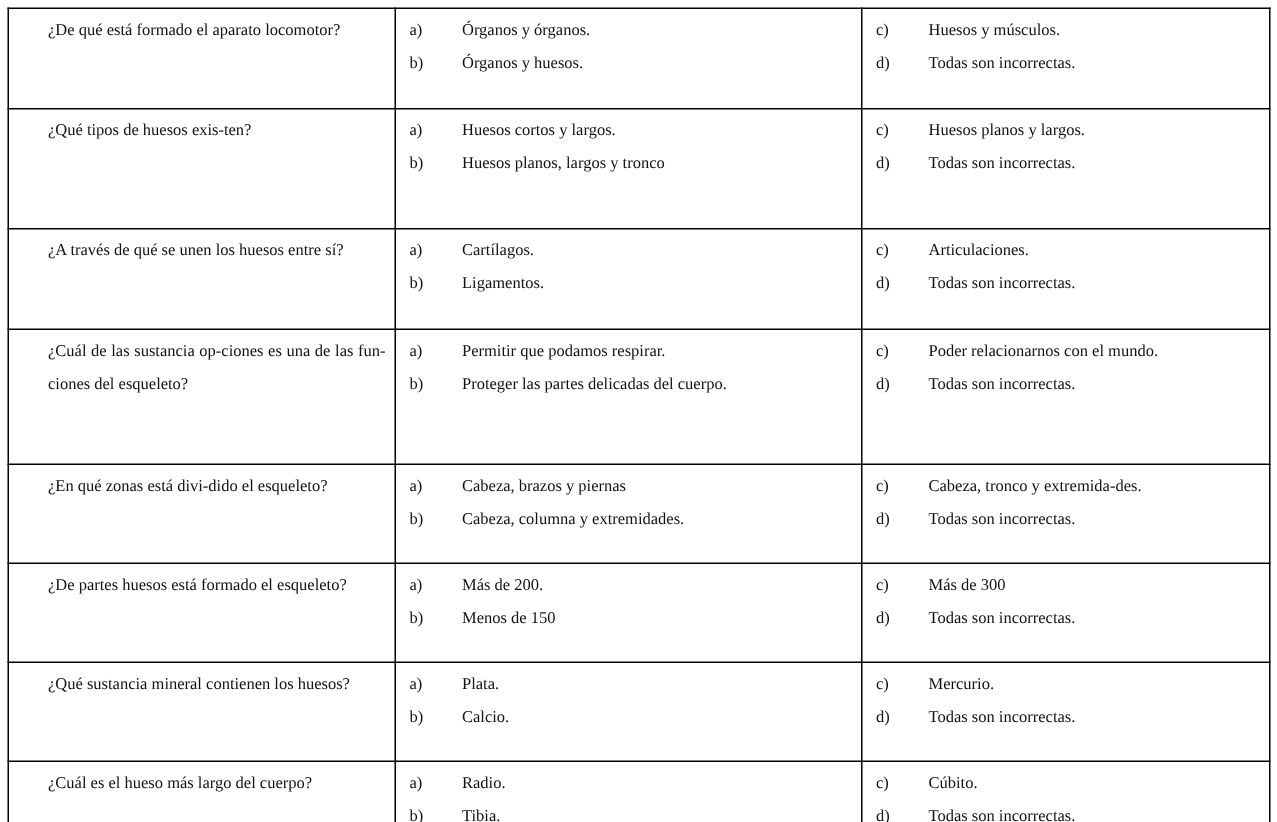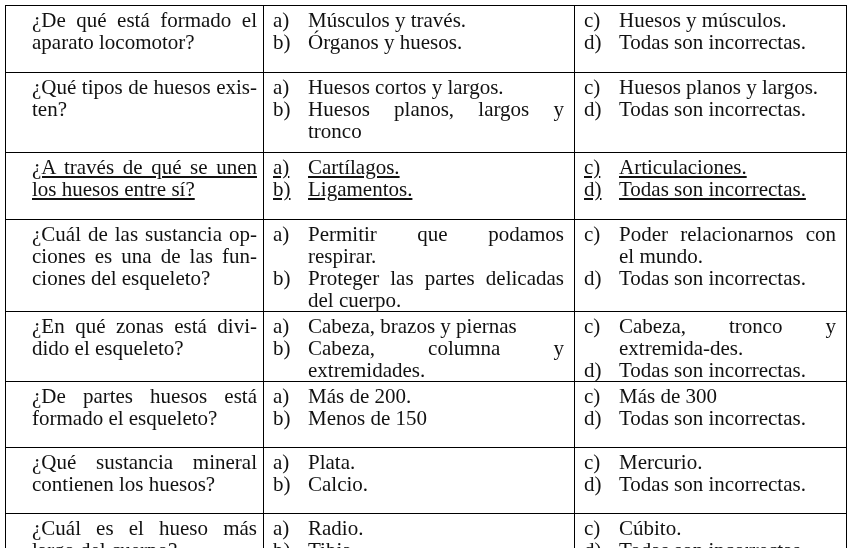--- a/index.html
+++ b/index.html
@@ -7,33 +7,33 @@
            font-family: "Liberation Serif", "DejaVu Serif", serif; color: #111; }
     table.quiz {
       position: absolute; left: 5px; top: 5px;
       border-collapse: collapse; table-layout: fixed;
       width: 841px;
     }
     table.quiz td {
       border: 1.5px solid #000;
       vertical-align: top;
       padding: 0;
-      font-size: 21px;
+      font-size: 11px;
       line-height: 22px;
     }
     col.c-q { width: 258px; }
     col.c-ab { width: 311px; }
     col.c-cd { width: 272px; }
     td.q-cell { padding: 3px 6px 0 26px !important; }
     td.q-cell .q-text { text-align: justify; text-align-last: left; display: block; }
     td.opt-cell { padding: 3px 10px 0 9px !important; }
     .opt { display: flex; }
     .opt .letter { width: 35px; flex: 0 0 35px; }
     .opt .otext { flex: 1; text-align: justify; text-align-last: left; }
-    tr.r1 { height: 67px; } tr.r2 { height: 80px; } tr.r3 { height: 67px; text-decoration: underline; }
+    tr.r1 { height: 67px; } tr.r2 { height: 80px; } tr.r3 { height: 67px; }
     tr.r4 { height: 90px; } tr.r5 { height: 66px; } tr.r6 { height: 66px; }
     tr.r7 { height: 66px; } tr.r8 { height: 44px; }
   </style>
 </head>
 <body>
 
 <table class="quiz">
   <colgroup>
     <col class="c-q">
       <col class="c-ab">
@@ -41,21 +41,21 @@
   </colgroup>
   <tbody>
 
     <tr class="r1">
       <td class="q-cell">
           <span class="q-text">¿De qué está formado el aparato locomotor?</span>
         </td>
       <td class="opt-cell">
         <div class="opt">
             <span class="letter">a)</span>
-            <span class="otext">Músculos y través.</span>
+            <span class="otext">Órganos y órganos.</span>
           </div>
         <div class="opt">
             <span class="letter">b)</span>
             <span class="otext">Órganos y huesos.</span>
           </div>
       </td>
       <td class="opt-cell">
         <div class="opt">
             <span class="letter">c)</span>
             <span class="otext">Huesos y músculos.</span>

